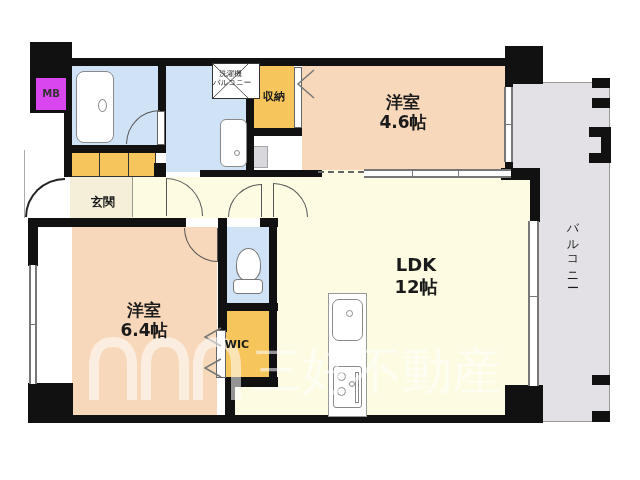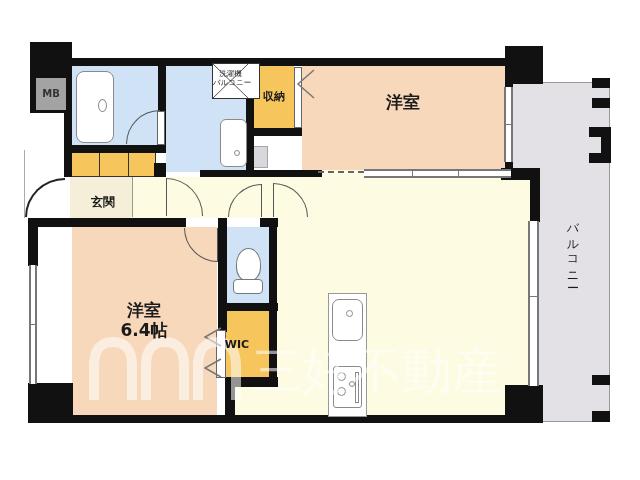--- a/index.html
+++ b/index.html
@@ -130,40 +130,45 @@
 
   <div class="fix" style="left:328px;top:293px;width:39px;height:124px;border-color:#999;"></div>
   <div class="fix" style="left:332px;top:299px;width:31px;height:42px;border-radius:7px;"></div>
   <div class="fix" style="left:346px;top:310px;width:7px;height:7px;border-radius:50%;"></div>
   <div class="fix" style="left:333px;top:366px;width:29px;height:42px;border-radius:3px;"></div>
   <div class="fix" style="left:337px;top:372px;width:9px;height:9px;border-radius:50%;"></div>
   <div class="fix" style="left:337px;top:387px;width:9px;height:9px;border-radius:50%;"></div>
   <div class="fix" style="left:349px;top:381px;width:6px;height:6px;border-radius:50%;"></div>
   <div class="fix" style="left:355px;top:372px;width:4px;height:31px;"></div>
 
-  <div class="floor" style="left:36px;top:78px;width:30px;height:32px;background:#a3a3a3;">
+  <div class="floor" style="left:36px;top:78px;width:30px;height:32px;background:#d946ef;">
     <div class="lbl" style="left:0;top:0;width:30px;line-height:32px;font-size:10px;color:#333;">MB</div>
   </div>
 
   <div style="position:absolute;left:80px;top:326px;width:430px;height:78px;opacity:0.55;">
     <svg width="430" height="78" viewBox="0 0 430 78">
       <g fill="none" stroke="#ffffff" stroke-width="10">
         <path d="M14,74 V40 Q14,16 33,16 Q52,16 52,40 V74"></path>
         <path d="M66,74 V40 Q66,16 85,16 Q104,16 104,40 V74"></path>
         <path d="M118,74 V40 Q118,16 137,16 Q156,16 156,40 V74"></path>
       </g>
       <text x="172" y="62" font-size="50" fill="#ffffff">三好不動産</text>
     </svg>
   </div>
 
   <div class="lbl" style="left:254px;top:91px;width:40px;font-size:11px;font-family:Liberation Mono, monospace;">収納</div>
   <div class="lbl" style="left:340px;top:92px;width:126px;font-size:17px;">
     <div>洋室</div>
+    <div>4.6帖</div>
   </div>
   <div class="lbl" style="left:558px;top:194px;width:22px;height:110px;font-size:12px;font-weight:500;writing-mode:vertical-rl;letter-spacing:3px;">バルコニー</div>
   <div class="lbl" style="left:78px;top:195px;width:50px;font-size:12px;">玄関</div>
   <div class="lbl" style="left:82px;top:300px;width:124px;font-size:17px;">
     <div>洋室</div>
     <div>6.4帖</div>
   </div>
   <div class="lbl" style="left:217px;top:338px;width:40px;font-size:11px;">WIC</div>
+  <div class="lbl" style="left:353px;top:254px;width:126px;font-size:18px;">
+    <div>LDK</div>
+    <div>12帖</div>
+  </div>
 
 </div>
 
 </body></html>

